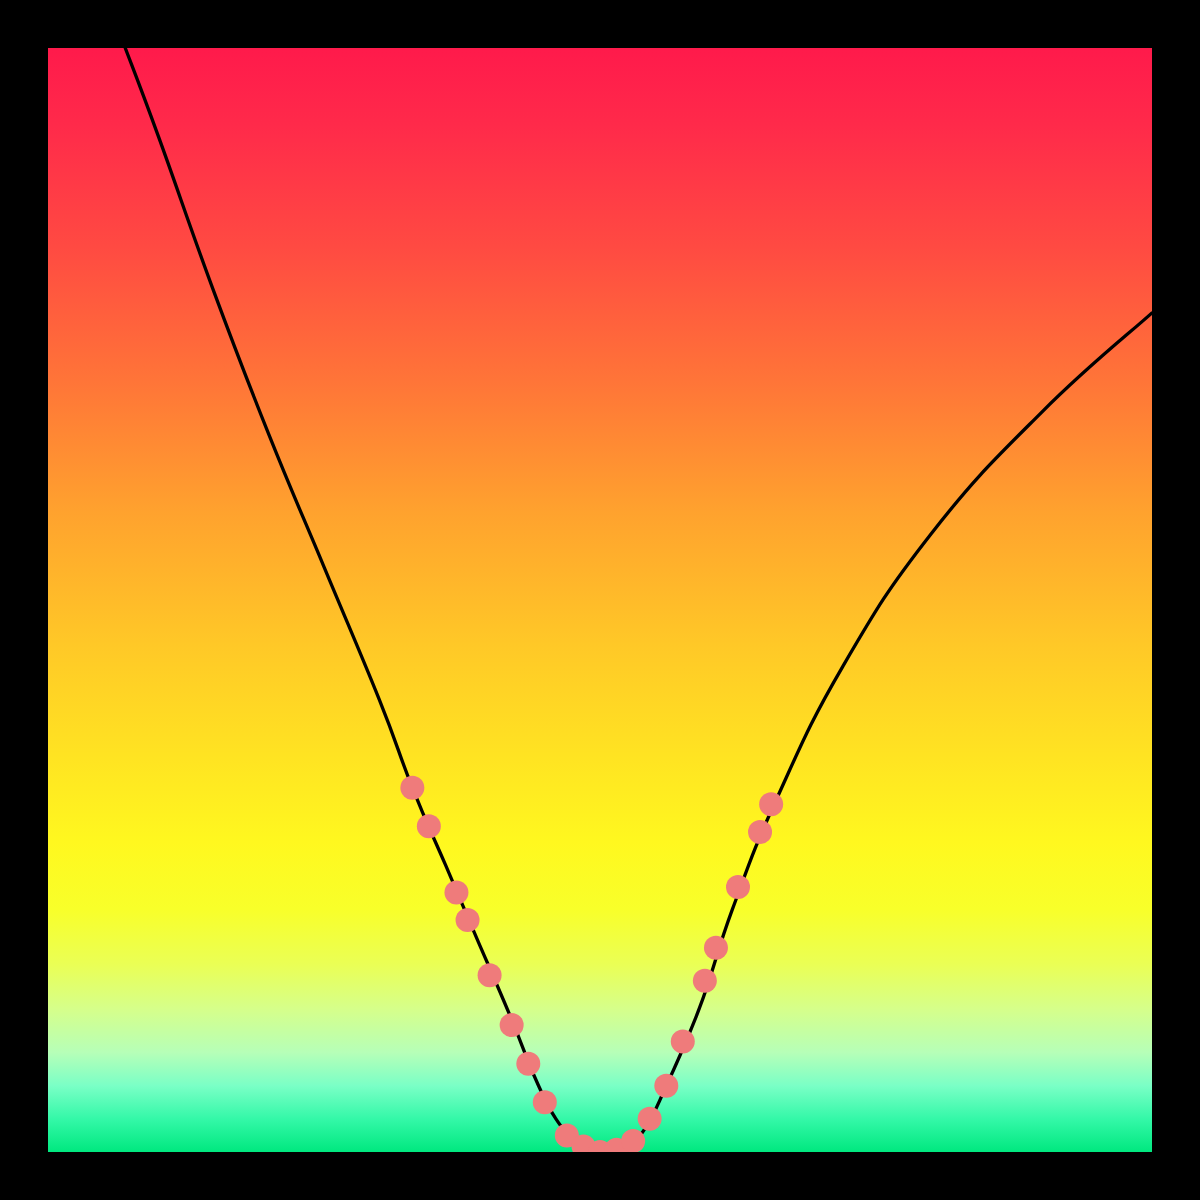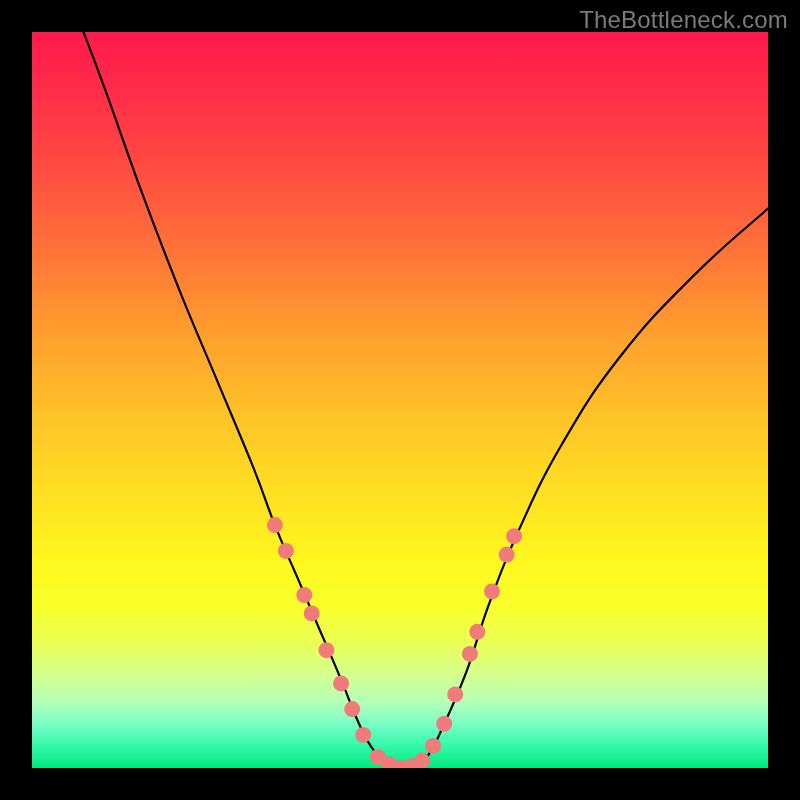--- a/index.html
+++ b/index.html
@@ -93,14 +93,13 @@
           <circle cx="455.2" cy="694.4" r="8" fill="#ef7b7b" stroke="#ef7b7b" stroke-width="0"></circle>
           <circle cx="469.9" cy="653.9" r="8" fill="#ef7b7b" stroke="#ef7b7b" stroke-width="0"></circle>
           <circle cx="477.3" cy="631.8" r="8" fill="#ef7b7b" stroke="#ef7b7b" stroke-width="0"></circle>
           <circle cx="492.0" cy="591.4" r="8" fill="#ef7b7b" stroke="#ef7b7b" stroke-width="0"></circle>
           <circle cx="506.7" cy="554.6" r="8" fill="#ef7b7b" stroke="#ef7b7b" stroke-width="0"></circle>
           <circle cx="514.1" cy="536.2" r="8" fill="#ef7b7b" stroke="#ef7b7b" stroke-width="0"></circle>
         </g>
     </g>
   </svg>
 
-  <span class="watermark">TheBottleneck.com</span>
 </div>
 
 </body></html>

